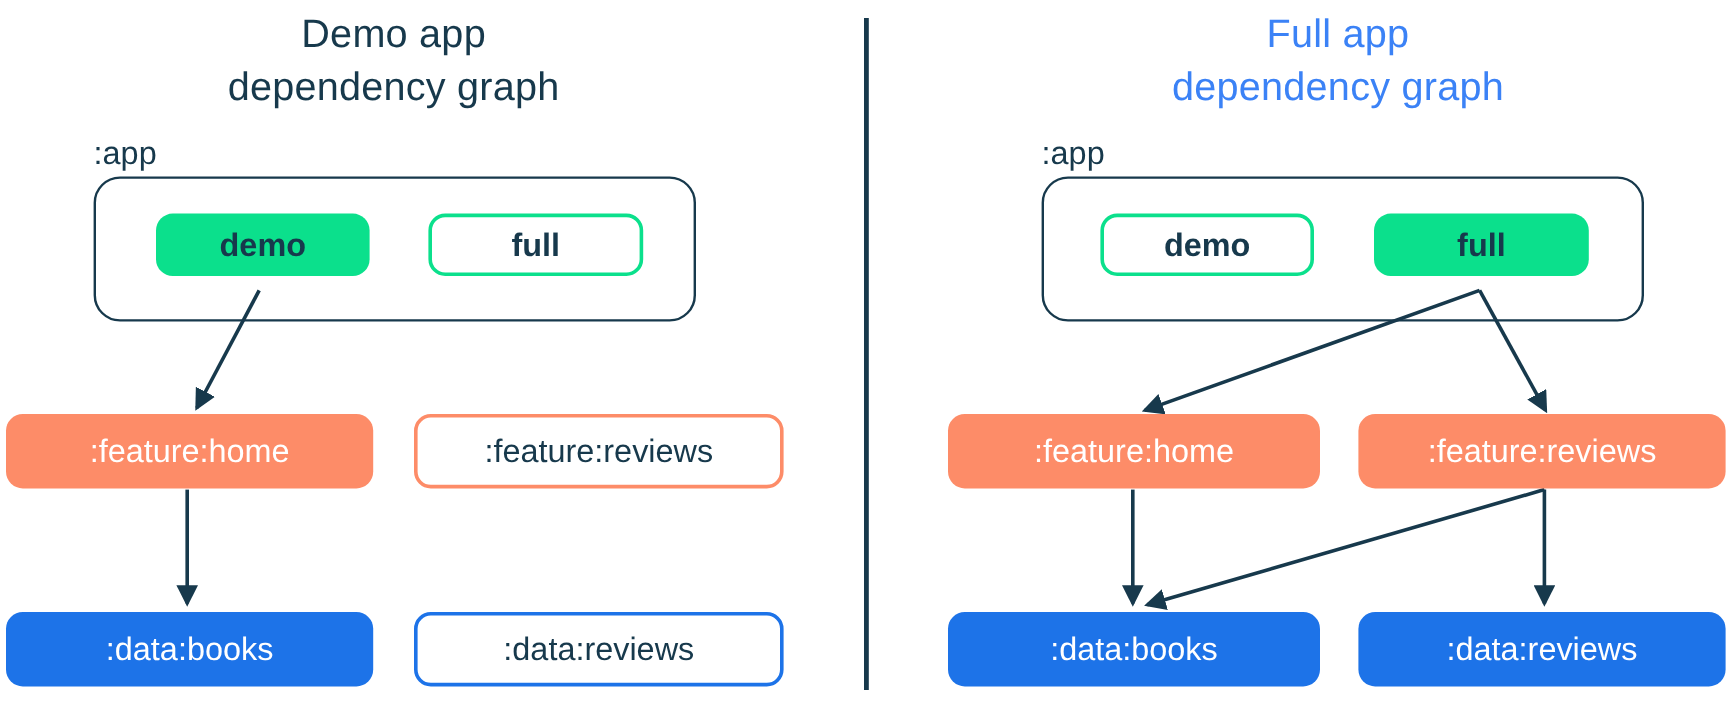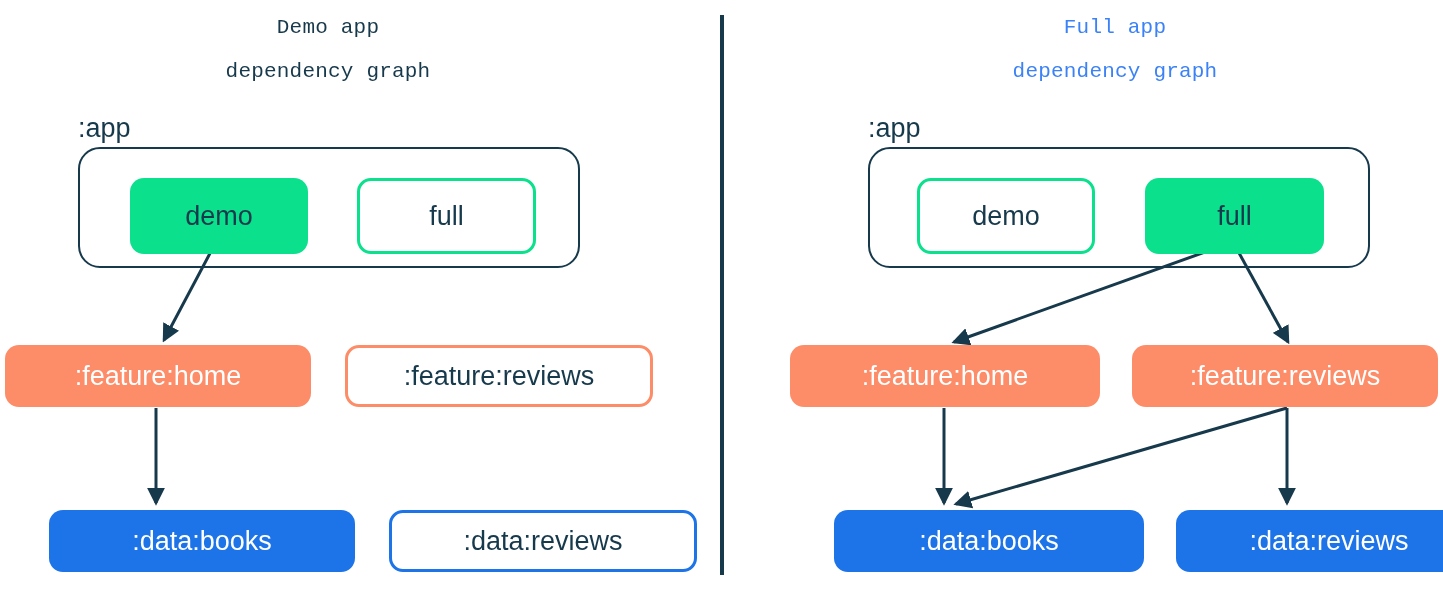--- a/index.html
+++ b/index.html
@@ -8,26 +8,25 @@
     width: 1443px;
     height: 589px;
     background: #ffffff;
     font-family: "Liberation Sans", sans-serif;
     overflow: hidden;
   }
   .panel-title {
     position: absolute;
     top: 6px;
     text-align: center;
-    font-size: 21px;
+    font-size: 33px;
     line-height: 44px;
     font-weight: 500;
     letter-spacing: 0.2px;
     white-space: pre-line;
-    font-family: Liberation Mono, monospace;
   }
   .app-label {
     position: absolute;
     top: 112px;
     text-align: left;
     font-size: 27px;
     line-height: 32px;
   }
   .app-container {
     position: absolute;
@@ -39,23 +38,23 @@
   }
   .node {
     position: absolute;
     display: flex;
     align-items: center;
     justify-content: center;
     box-sizing: border-box;
     border-radius: 14px;
     font-size: 27px;
   }
-  .flavor-node { top: 178px; height: 76px; }
+  .flavor-node { top: 178px; height: 52px; font-weight: bold; }
   .feature-node { top: 345px; height: 62px; }
-  .data-node { top: 510px; height: 62px; margin-left: 44px; }
+  .data-node { top: 510px; height: 62px; }
   .outlined { border: 3px solid transparent; }
   .divider {
     position: absolute;
     left: 720px;
     top: 15px;
     width: 4px;
     height: 560px;
   }
   #edges {
     position: absolute;

